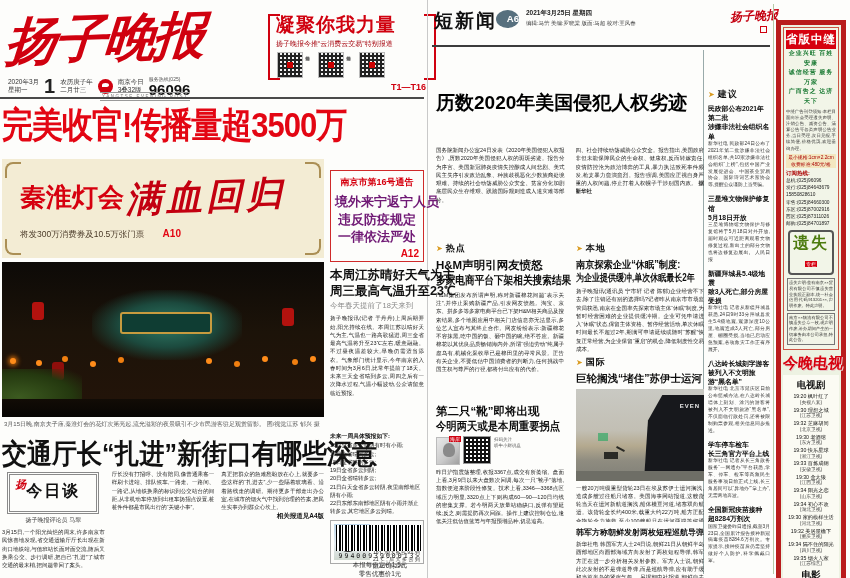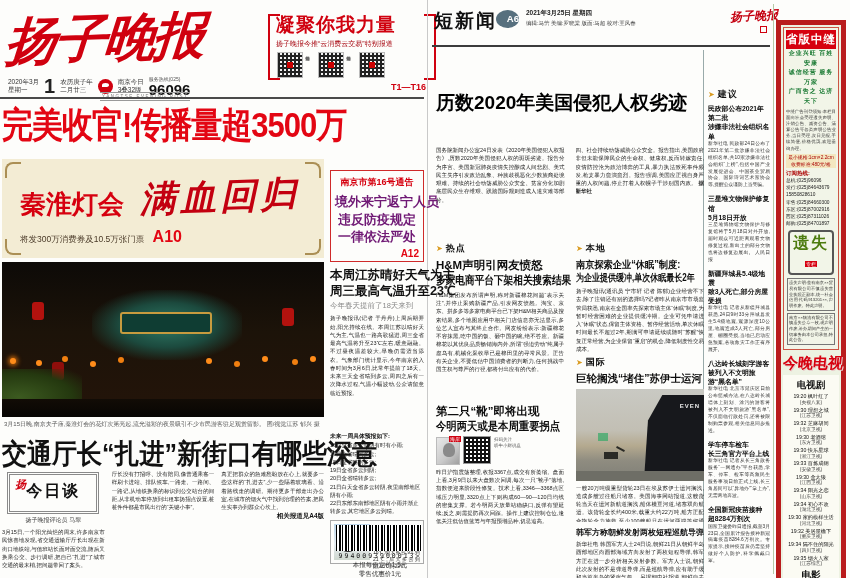--- a/index.html
+++ b/index.html
@@ -41,25 +41,25 @@
   .lead-sub { left:4px; top:141px; width:402px; font-size:10.5px; color:#111; display:flex; justify-content:space-between; }
   .badge { color:#e30613; font-weight:900; }
 
   
   .poster { left:2px; top:159px; width:322px; height:99px; background:#f3ecd4; padding:14px 10px 0 18px; }
   .pc { position:absolute; width:16px; height:16px; border:2px solid #ab8f55; }
   .pc1 { left:3px; top:3px; border-right:none; border-bottom:none; border-radius:8px 0 0 0; }
   .pc2 { right:3px; top:3px; border-left:none; border-bottom:none; border-radius:0 8px 0 0; }
   .pc3 { left:3px; bottom:3px; border-right:none; border-top:none; border-radius:0 0 0 8px; }
   .pc4 { right:3px; bottom:3px; border-left:none; border-top:none; border-radius:0 0 8px 0; }
-  .poster-row { display:flex; align-items:flex-end; gap:16px; }
+  .poster-row { display:flex; align-items:center; gap:2px; }
   .poster-bold { font-size:26px; font-weight:900; color:#d6000f; white-space:nowrap; }
   .poster-calli { font-family:"DejaVu Serif",serif; font-style:italic; font-weight:bold; font-size:36px; color:#c30010; letter-spacing:4px; white-space:nowrap; transform:rotate(-2deg); }
   .poster-sub { margin-top:6px; font-size:8.5px; color:#4a3a28; }
-  .poster-sub .badge { font-size:16px; margin-left:6px; }
+  .poster-sub .badge { font-size:10px; margin-left:16px; }
 
   
   .bigphoto { left:2px; top:262px; width:322px; height:155px; background:linear-gradient(#0d0a07 0%,#1c1309 45%,#241409 100%); overflow:hidden; }
   .arch-glow { position:absolute; left:90px; top:28px; width:150px; height:70px; background:radial-gradient(ellipse at center,#2e7a66 0%,#1c4a3e 45%,transparent 75%); }
   .arch-sign { position:absolute; left:118px; top:50px; width:92px; height:22px; background:#0f3d33; border:2px solid #c79b3f; border-radius:3px; }
   .lant-row { position:absolute; left:8px; top:96px; width:6px; height:6px; border-radius:50%; background:#ff8c1a; box-shadow:0 0 4px 2px #b55e0a, 26px 2px 0 0 #ff8c1a, 52px -2px 0 0 #f07f10, 80px 3px 0 0 #ff8c1a, 108px -1px 0 0 #f07f10, 196px 0 0 0 #ff8c1a, 224px 3px 0 0 #f07f10, 252px -2px 0 0 #ff8c1a, 282px 1px 0 0 #f07f10, 300px -2px 0 0 #ff8c1a; }
   .red-knot { position:absolute; left:30px; top:40px; width:12px; height:18px; background:#b3120e; border-radius:3px; box-shadow:250px 6px 0 0 #b3120e, 20px 60px 0 0 #8f0e0b; }
   .foliage { position:absolute; left:-10px; bottom:8px; width:90px; height:40px; background:radial-gradient(ellipse at 30% 70%,#3c5a20 0%,#24380f 60%,transparent 90%); }
   .crowd { position:absolute; left:0; bottom:0; width:322px; height:18px; background:linear-gradient(#120c06,#070503); }
   .photo-cap { left:4px; top:420px; width:320px; font-size:6px; color:#555; }

